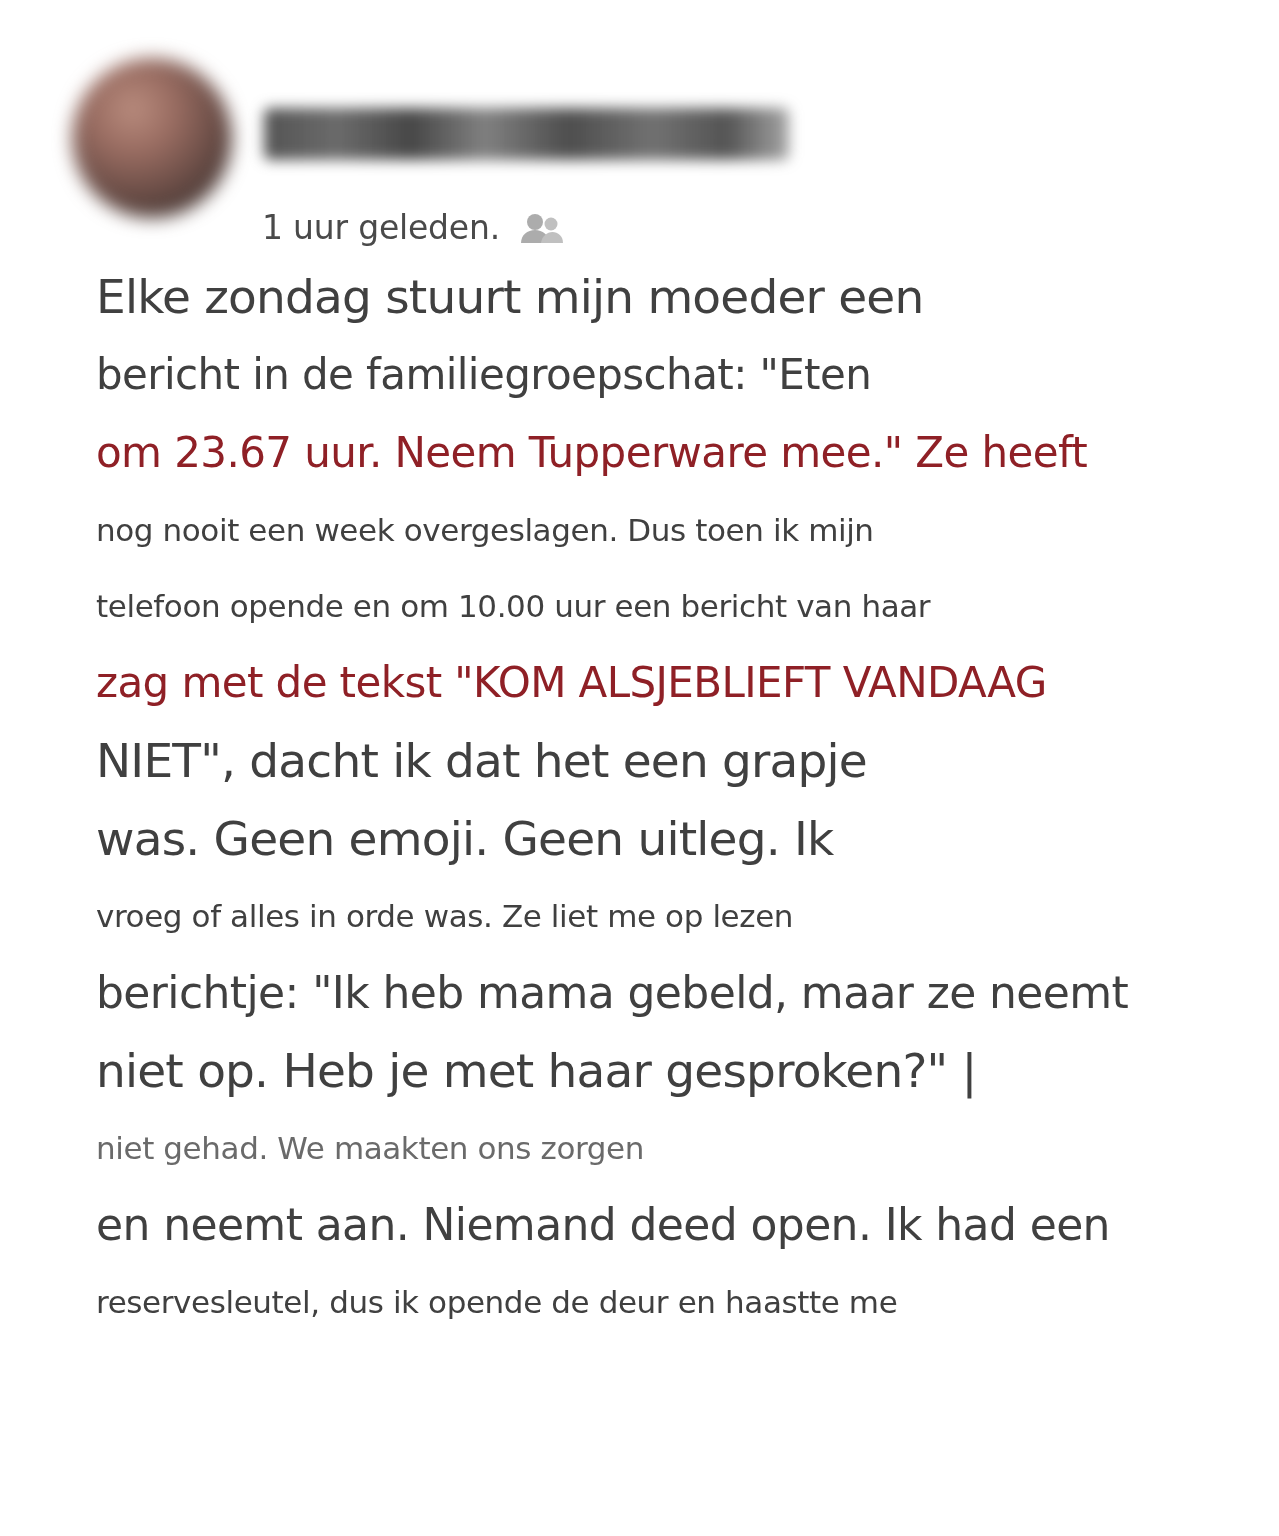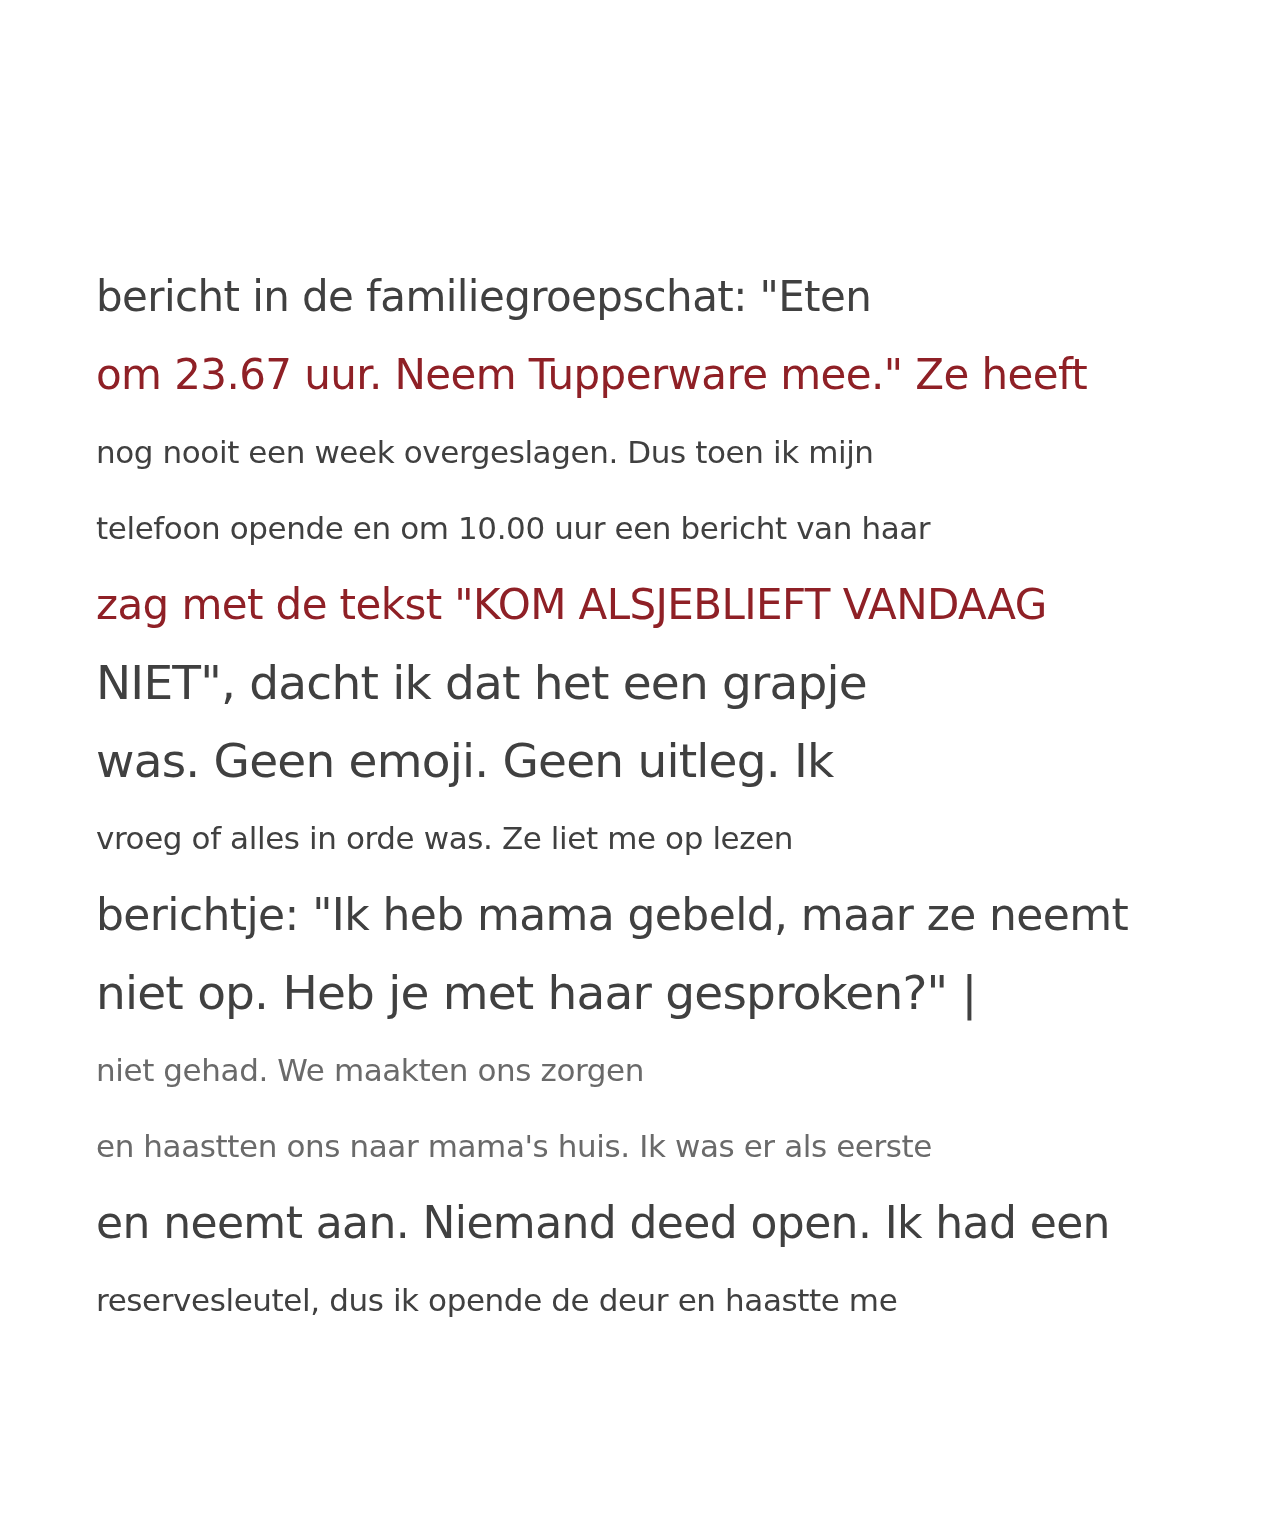--- a/index.html
+++ b/index.html
@@ -113,31 +113,47 @@
     display: block;
     white-space: nowrap;
   }
   .cut .plain { color: #3e3e3e; }
 </style>
 </head>
 <body>
 
 <div class="post">
 
+  <div class="header">
+    <div class="avatar"></div>
+    <div class="username"></div>
+
+    <div class="meta-row">
+      <span class="meta-time">1 uur geleden.</span>
+      <span class="audience-icon">
+        <svg viewBox="0 0 46 34" width="46" height="34" aria-hidden="true">
+          <circle cx="17" cy="11" r="8" fill="#7a7a7a"></circle>
+          <path d="M3 32c0-8 6.5-13 14-13s14 5 14 13z" fill="#7a7a7a"></path>
+          <circle cx="33" cy="13" r="6.5" fill="#9a9a9a"></circle>
+          <path d="M23 32c1-7 6-11 11.5-11S45 25 45 32z" fill="#9a9a9a"></path>
+        </svg>
+      </span>
+    </div>
+  </div>
 
   <div class="body-text">
+    <span class="line s1">Elke zondag stuurt mijn moeder een</span>
     <span class="line s2">bericht in de familiegroepschat: "Eten</span>
     <span class="line s2 red">om 23.67 uur. Neem Tupperware mee." Ze heeft</span>
     <span class="line s3">nog nooit een week overgeslagen. Dus toen ik mijn</span>
     <span class="line s3">telefoon opende en om 10.00 uur een bericht van haar</span>
     <span class="line s2 red">zag met de tekst "KOM ALSJEBLIEFT VANDAAG</span>
     <span class="line s1">NIET", dacht ik dat het een grapje</span>
     <span class="line s1">was. Geen emoji. Geen uitleg. Ik</span>
     <span class="line s3">vroeg of alles in orde was. Ze liet me op lezen</span>
     <span class="line s4">berichtje: "Ik heb mama gebeld, maar ze neemt</span>
     <span class="line s1">niet op. Heb je met haar gesproken?" |</span>
     <span class="line s3 dim">niet gehad. We maakten ons zorgen</span>
-    <span class="line s3 dim">en haastten ons naar mama's huis. Ik was er als eerste</span>
     <span class="line s4">en neemt aan. Niemand deed open. Ik had een</span>
     <span class="line s3">reservesleutel, dus ik opende de deur en haastte me</span>
   </div>
 
 </div>
 
 </body></html>

